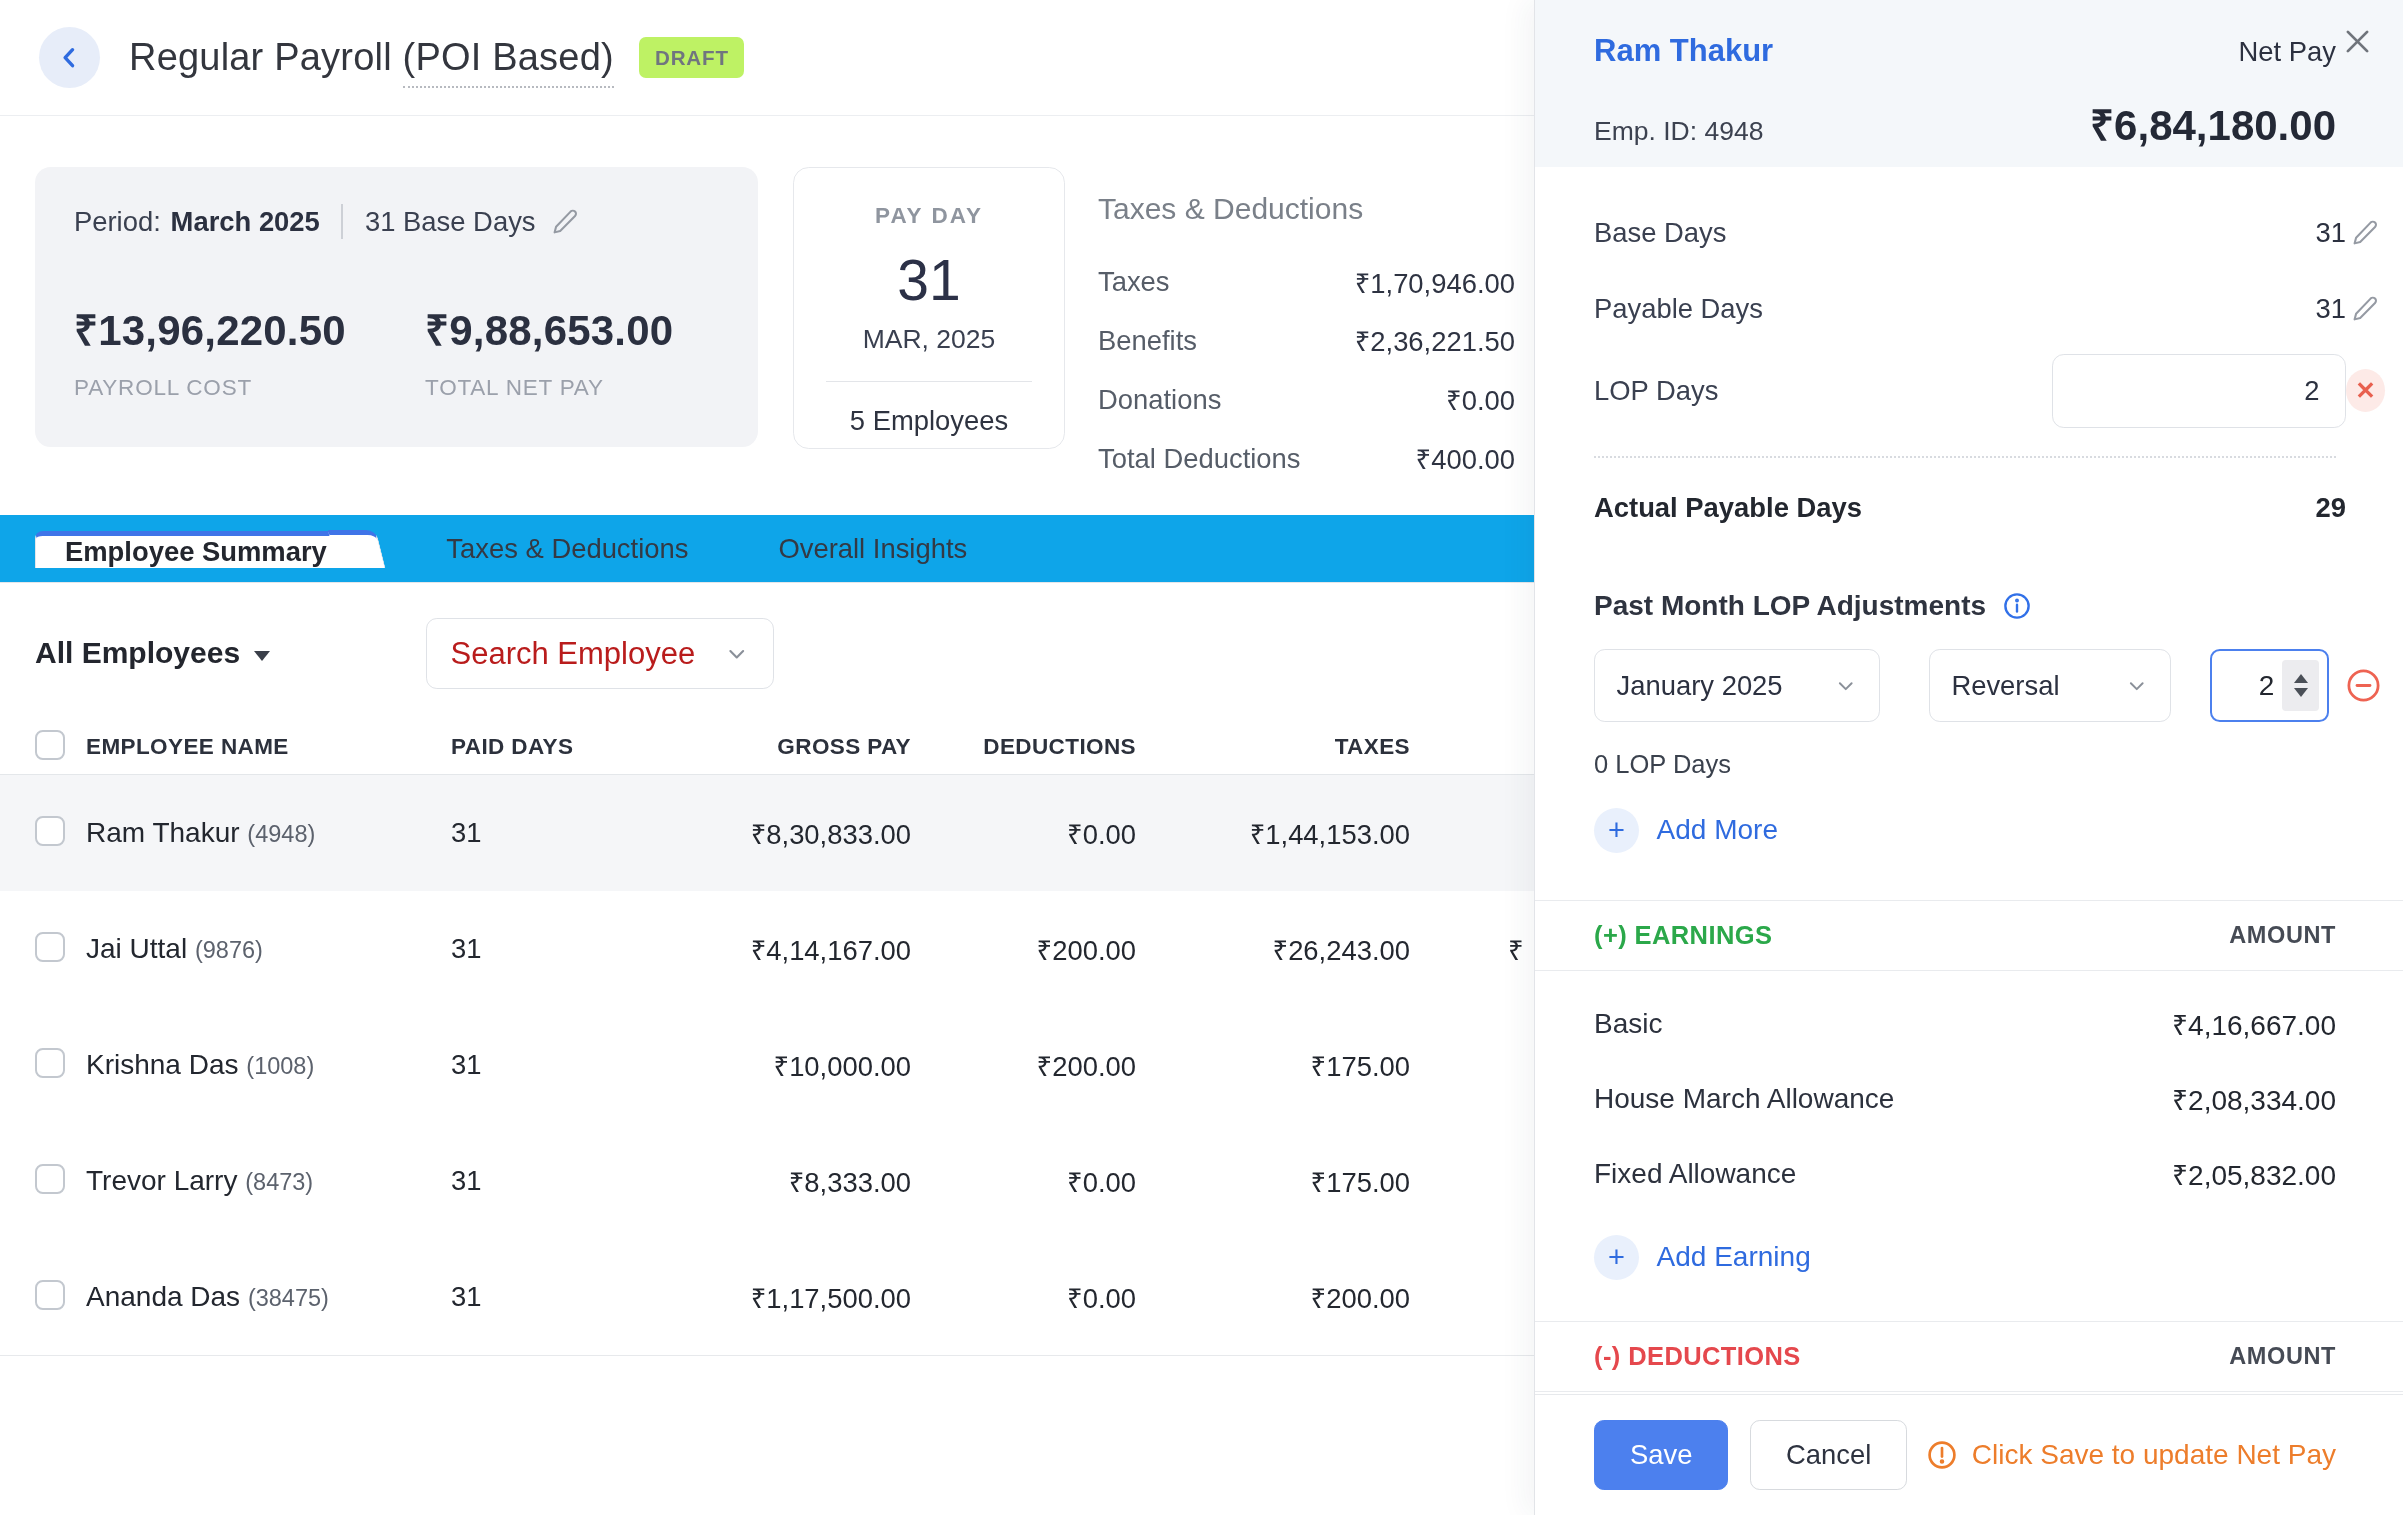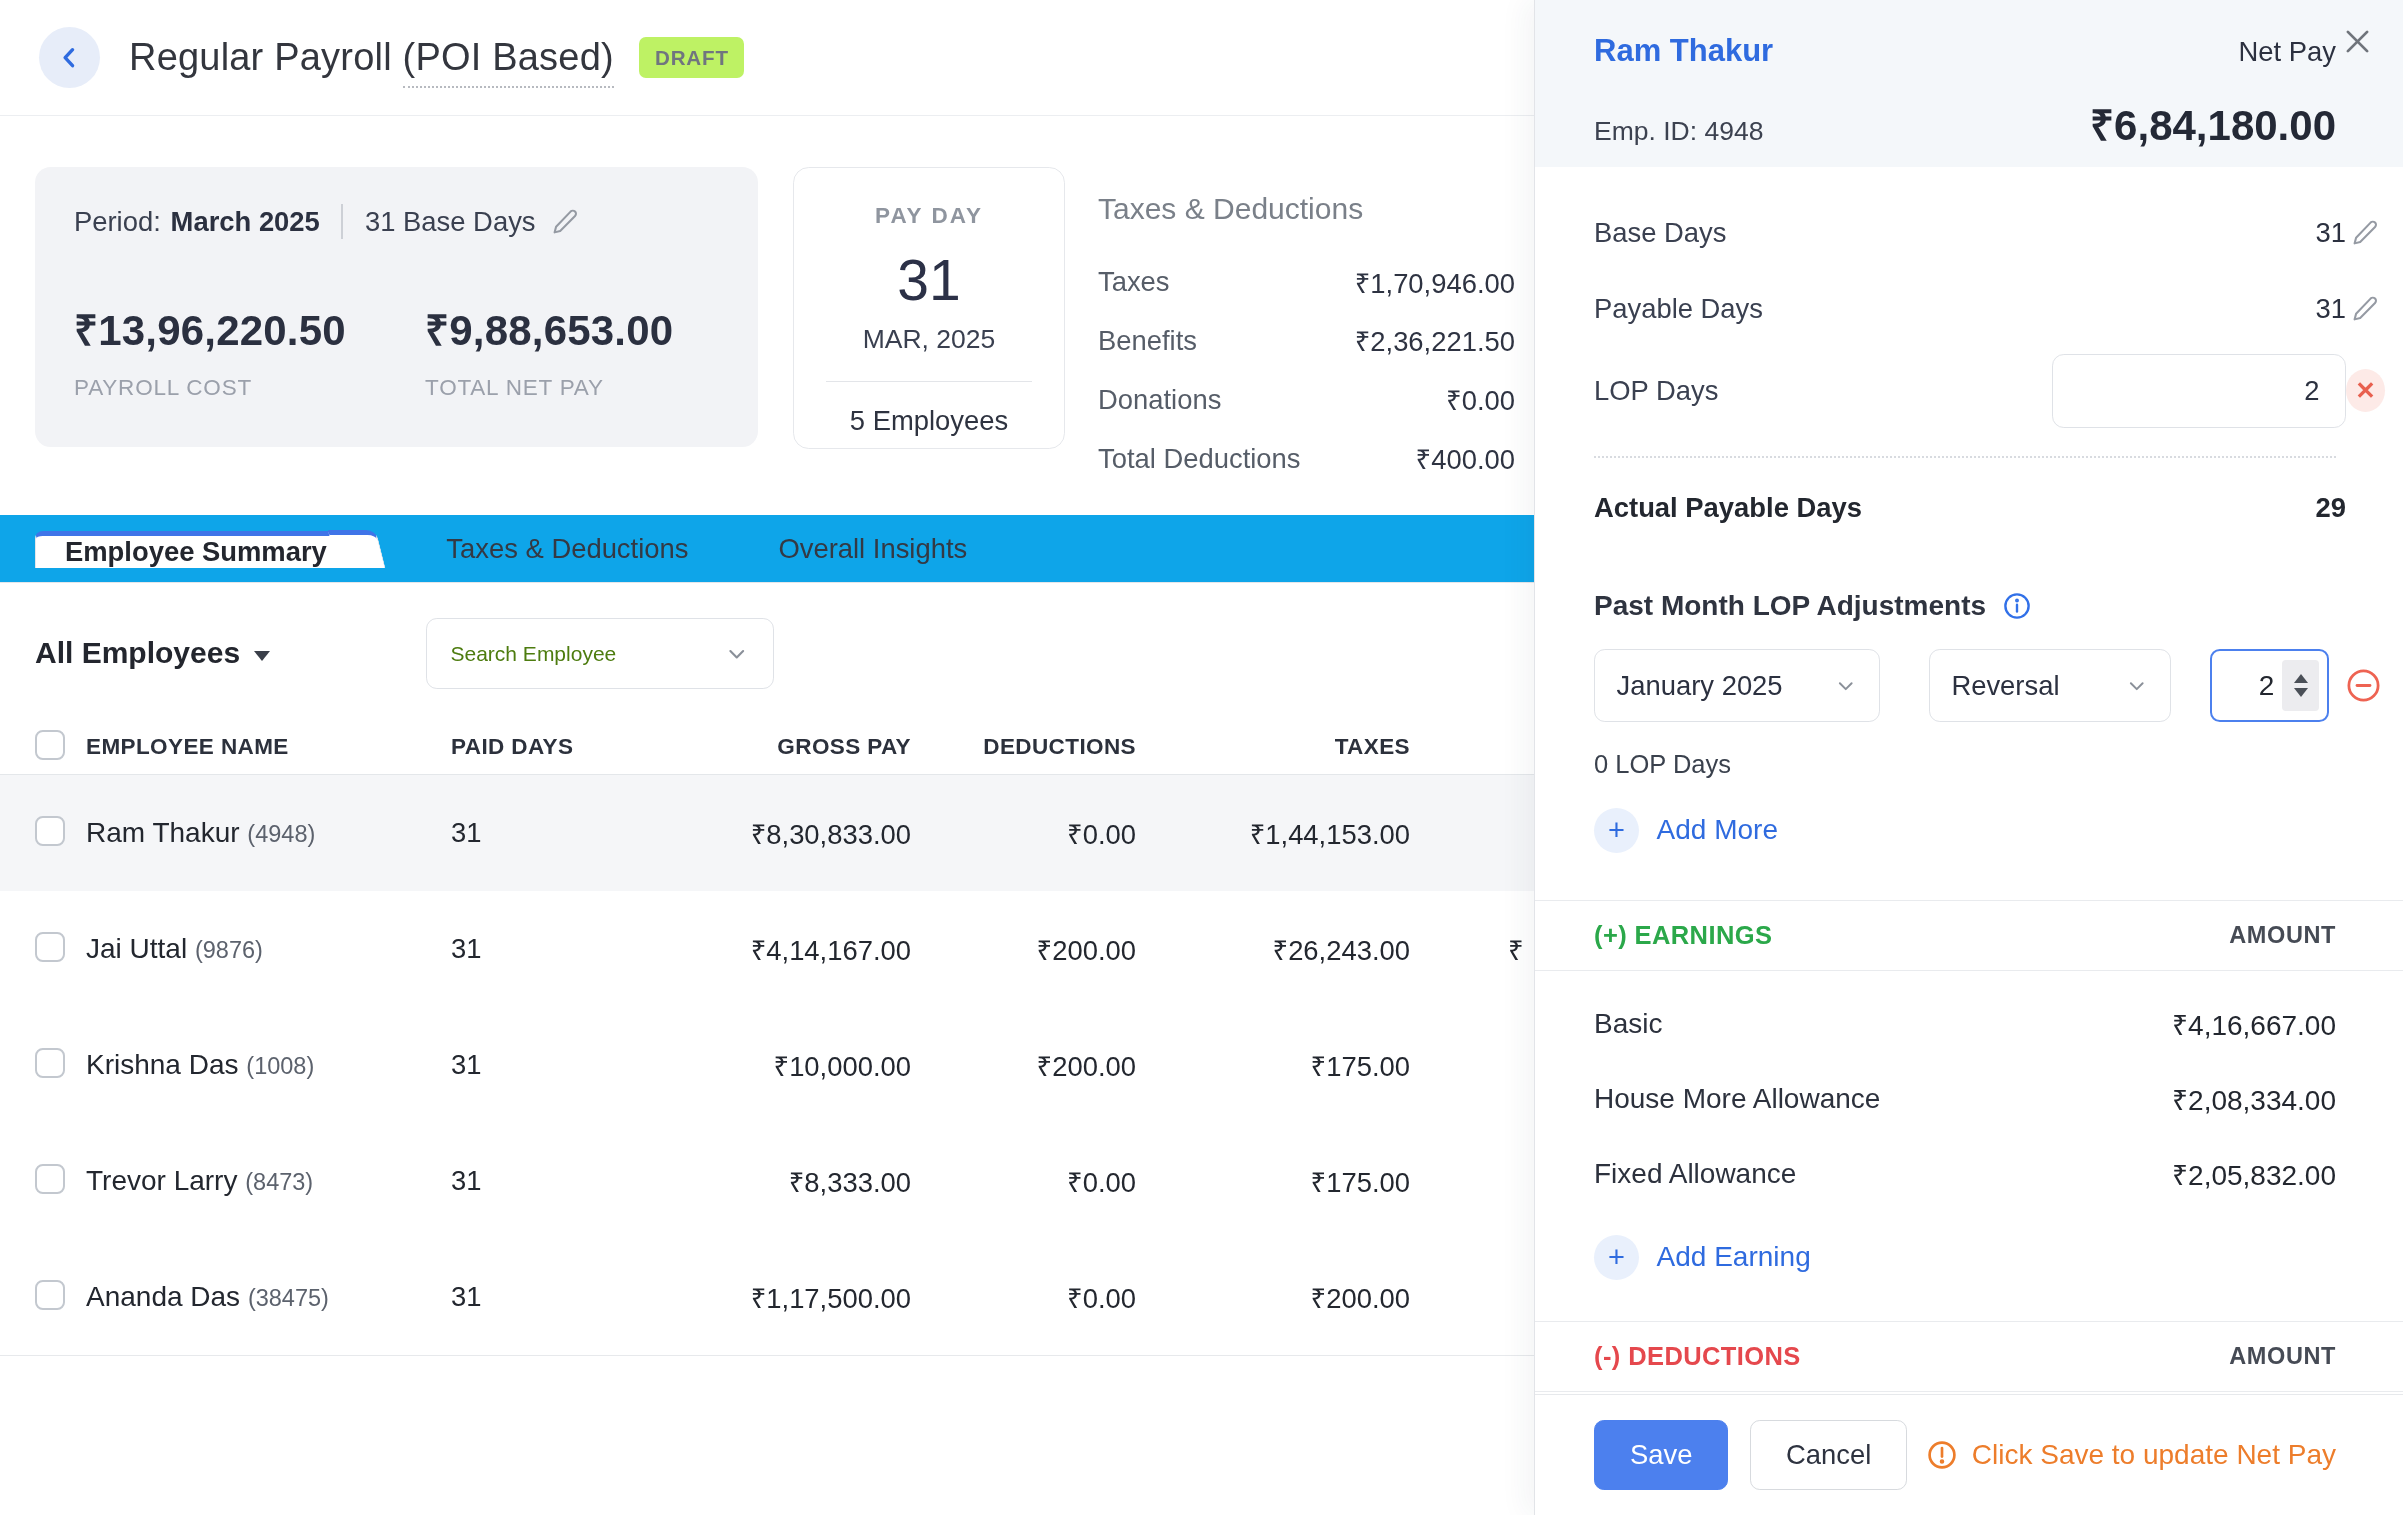--- a/index.html
+++ b/index.html
@@ -48,21 +48,21 @@
   .tab{ font-size:27.4px; color:#343944; display:flex; align-items:center; padding:0 45px; cursor:pointer; }
   .tab-active{ position:relative; z-index:2; background:#fff; border-top:5.9px solid #3f74e8; border-left:1px solid #e4e6ea; border-top-left-radius:7.8px; margin-left:35px; margin-bottom:-1px; padding:0 25.5px 0 29px; font-weight:700; color:#23262e; }
   .tab-active::after{ content:""; position:absolute; top:-5.9px; bottom:0; right:-23.5px; width:47px; background:#fff; border-top:5.9px solid #3f74e8; border-right:1px solid #e4e6ea; border-top-right-radius:9.8px; transform:skewX(14deg); transform-origin:top left; z-index:-1; }
   .tab-active .tab-lbl{ position:relative; z-index:3; }
 
   
   .filter-row{ position:absolute; left:35px; top:616px; width:1470px; height:74px; display:flex; align-items:center; }
   .emp-filter{ font-size:30px; font-weight:700; color:#23262e; display:flex; align-items:center; cursor:pointer; }
   .caret{ width:0; height:0; border-left:8.8px solid transparent; border-right:8.8px solid transparent; border-top:10.8px solid #3a3f49; margin-left:13.7px; margin-top:5.9px; }
   .search-box{ position:absolute; left:391px; top:2px; width:348px; height:71px; border:1.5px solid #dfe2e7; border-radius:10.8px; background:#fff; display:flex; align-items:center; padding:0 23.5px; cursor:text; }
-  .search-ph{ font-size:21px; color:#4d7c0f; flex:1; }
+  .search-ph{ font-size:31px; color:#b91c1c; flex:1; }
 
   
   .emp-table{ position:absolute; left:0; top:720px; width:1725px; }
   .t-grid{ display:grid; grid-template-columns:86px 365px 225px 235px 225px 274px 1fr; align-items:center; }
   .t-head{ height:55px; border-bottom:1px solid #e4e7ea; }
   .th{ font-size:22.5px; font-weight:700; color:#2c313c; letter-spacing:0.4px; }
   .t-row{ height:116px; cursor:pointer; }
   .t-row.selected{ background:#f5f6f8; }
   .t-body{ border-bottom:1px solid #e7e9ec; }
   .cell-check{ padding-left:35px; }
@@ -410,21 +410,21 @@
     <div class="full-rule"></div>
 
     <div class="earn-rows">
 
         <div class="earn-row">
           <span class="earn-label">Basic</span>
           <span class="earn-value">₹4,16,667.00</span>
         </div>
 
         <div class="earn-row">
-          <span class="earn-label">House More Allowance</span>
+          <span class="earn-label">House March Allowance</span>
           <span class="earn-value">₹2,08,334.00</span>
         </div>
 
         <div class="earn-row">
           <span class="earn-label">Fixed Allowance</span>
           <span class="earn-value">₹2,05,832.00</span>
         </div>
       </div>
     <div class="add-link add-earning">
       <span class="plus-circle">+</span>

